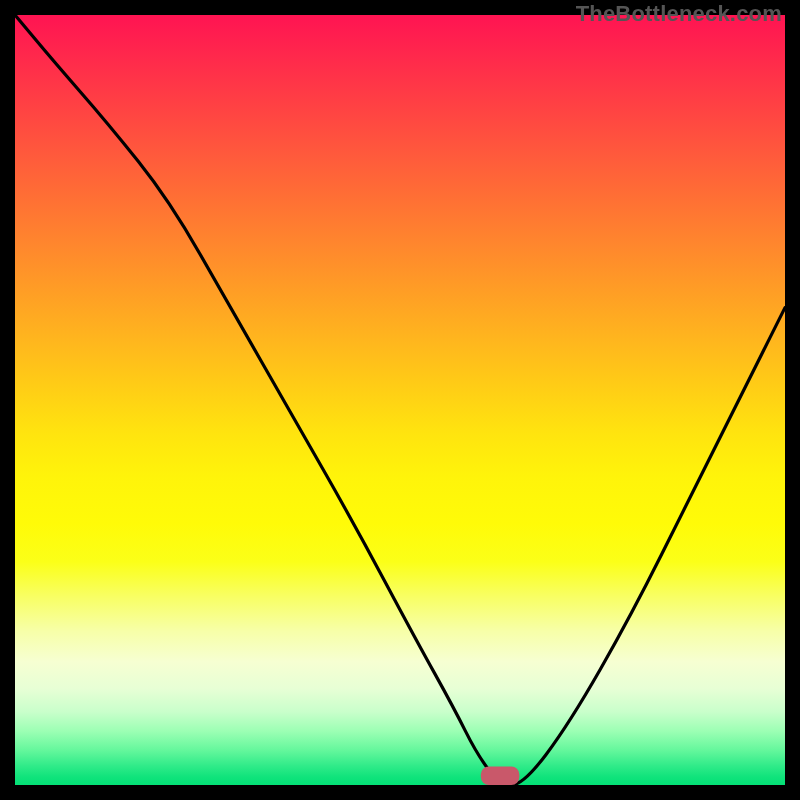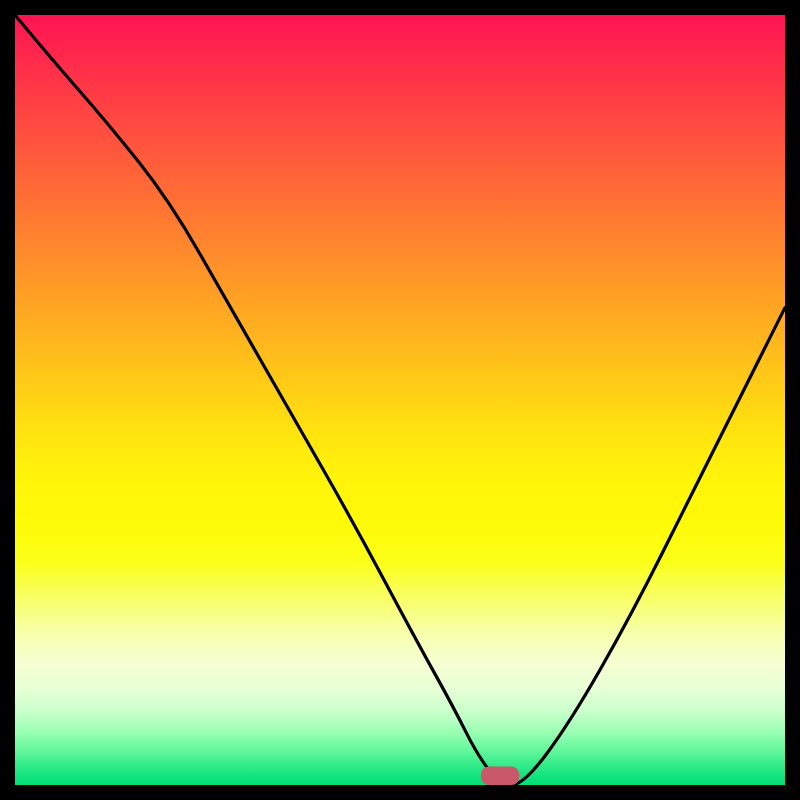--- a/index.html
+++ b/index.html
@@ -84,13 +84,14 @@
 <body>
 
 <div class="frame">
   <div class="plot-area"></div>
 
   <svg class="overlay" viewBox="0 0 770 770">
     <path class="curve" d="M 0 0 Q 0 0 19.25 23.100000000000023 Q 38.5 46.200000000000045 65.44999999999999 77 Q 92.39999999999999 107.79999999999995 123.19999999999999 146.29999999999995 Q 154 184.79999999999995 184.8 238.7 Q 215.60000000000002 292.6 246.4 346.5 Q 277.2 400.40000000000003 308 454.3 Q 338.8 508.2 369.6 565.95 Q 400.40000000000003 623.7 419.65 658.35 Q 438.9 693 450.45 716.1 Q 462 739.2 473.55 754.6 Q 485.1 770 496.65000000000003 770 Q 508.20000000000005 770 531.3 739.2 Q 554.4 708.4 585.2 654.5 Q 616 600.6 646.8 539 Q 677.6 477.4 708.4 415.79999999999995 Q 739.1999999999999 354.2 754.5999999999999 323.4 T 770 292.6"></path>
     <rect class="marker" rx="8" ry="8" x="465.85" y="751.52" width="38.5" height="18.48"></rect>
   </svg>
 
+  <div class="watermark">TheBottleneck.com</div>
 </div>
 
 </body></html>

